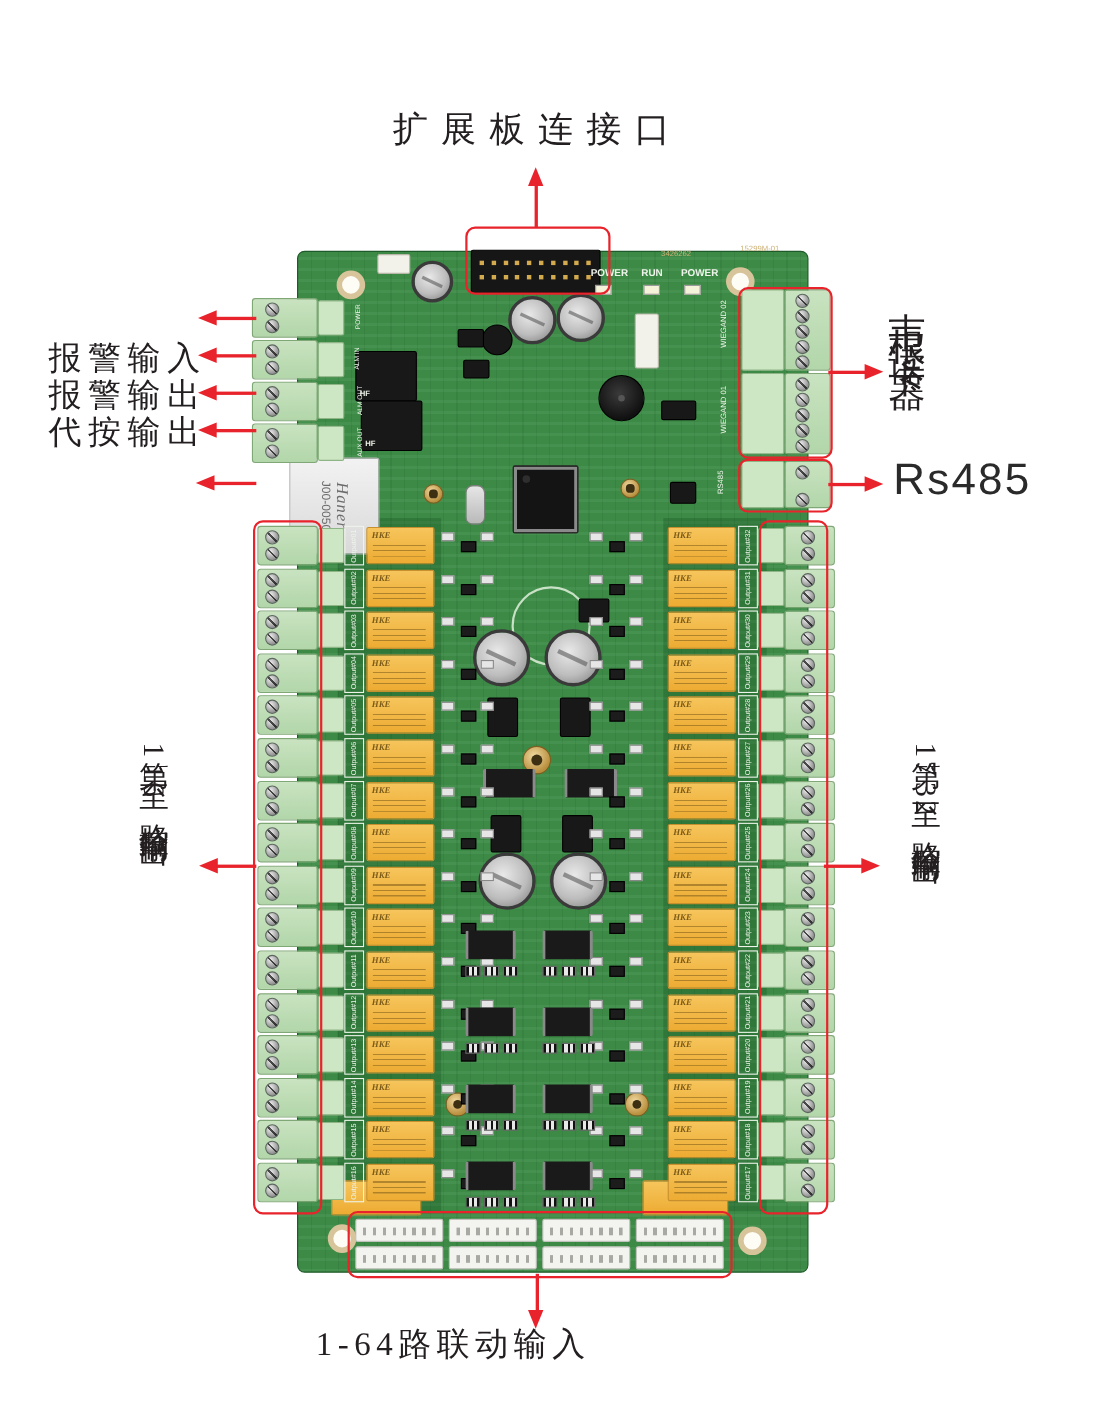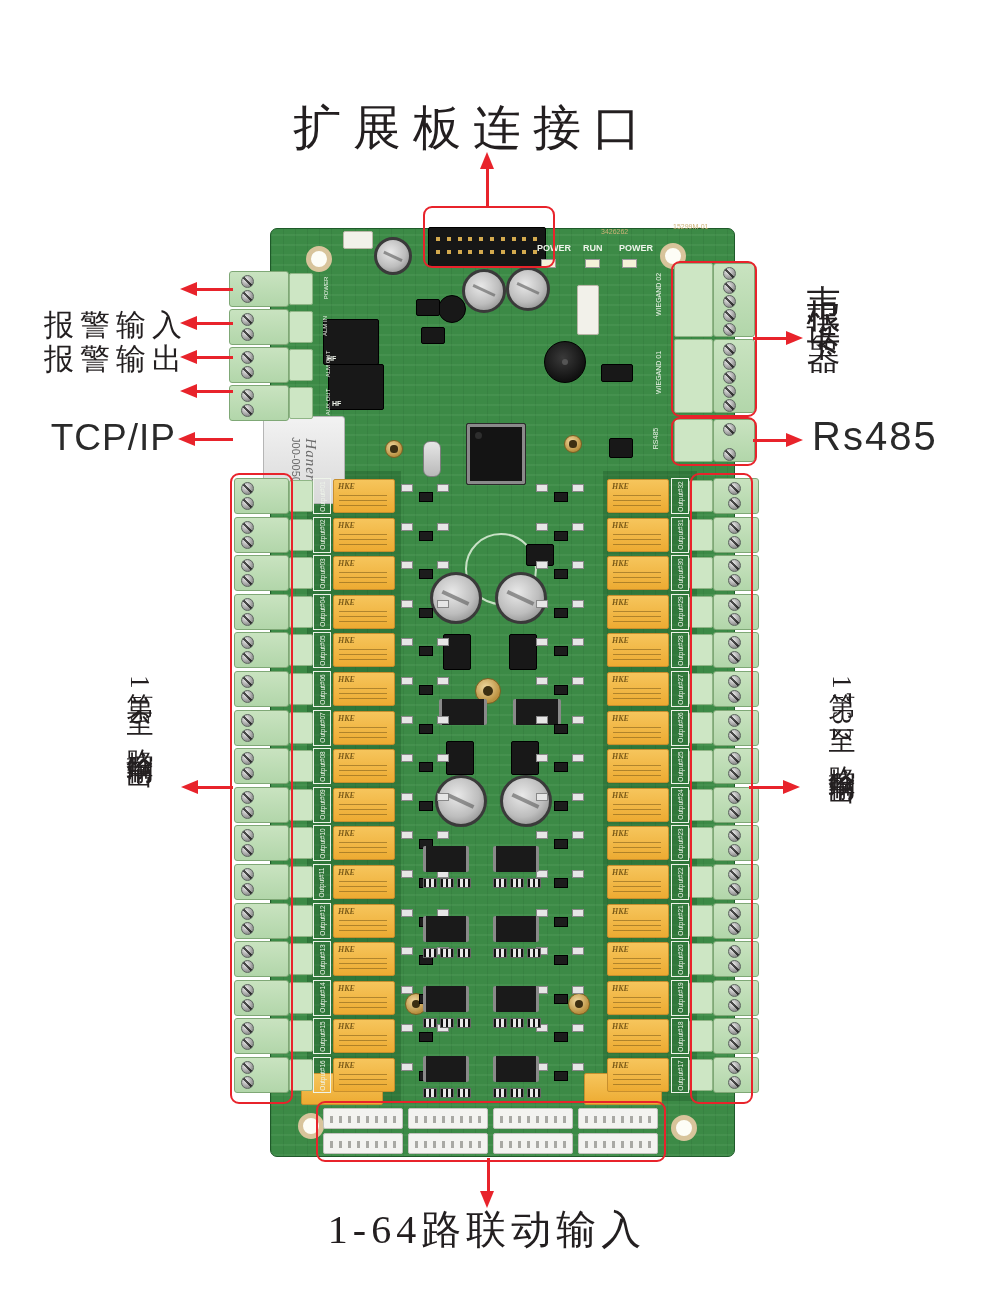--- a/index.html
+++ b/index.html
@@ -12,33 +12,33 @@
     --term-border:#7fa876;
     --relay:#f0b445;
     --relay-border:#c78f2e;
     --silk:#eef4ea;
   }
   html,body{margin:0;padding:0;background:#ffffff;}
   #stage{position:relative;width:1000px;height:1297px;background:#fff;overflow:hidden;
          font-family:"Liberation Serif","DejaVu Serif",serif;}
   .abs{position:absolute;}
   
-  .title{left:268px;top:96px;width:410px;text-align:center;font-size:48px;color:#231f20;
+  .title{left:284px;top:96px;width:410px;text-align:center;font-size:32px;color:#231f20;
          letter-spacing:12px;white-space:nowrap;}
   .lbl{color:#231f20;white-space:nowrap;}
   .lbl-left{left:0;width:188px;text-align:right;font-size:30px;letter-spacing:6px;}
   .lbl-tcpip{left:0;width:176px;text-align:right;font-size:37px;letter-spacing:1px;
              font-family:"Liberation Sans","DejaVu Sans",sans-serif;color:#2a2a2a;}
   .vtext{writing-mode:vertical-rl;text-orientation:mixed;color:#231f20;white-space:nowrap;}
   .lbl-wiegand{left:800px;top:258px;font-size:34px;letter-spacing:14px;}
   .lbl-rs485{left:812px;top:414px;font-size:40px;letter-spacing:2px;
              font-family:"Liberation Sans","DejaVu Sans",sans-serif;color:#2a2a2a;}
   .lbl-colL{left:122px;top:672px;font-size:27px;letter-spacing:3px;}
   .lbl-colR{left:824px;top:672px;font-size:27px;letter-spacing:3px;}
-  .lbl-bottom{left:287px;top:1202px;width:400px;text-align:center;font-size:40px;letter-spacing:5px;color:#231f20;}
+  .lbl-bottom{left:287px;top:1202px;width:400px;font-size:30px;letter-spacing:5px;color:#231f20;}
   
   .rbox{border:2.5px solid var(--red);border-radius:9px;background:transparent;z-index:40;}
   .aline{background:var(--red);z-index:40;}
   .ah{width:0;height:0;z-index:40;}
   .ah-l{border-top:7px solid transparent;border-bottom:7px solid transparent;border-right:17px solid var(--red);}
   .ah-r{border-top:7px solid transparent;border-bottom:7px solid transparent;border-left:17px solid var(--red);}
   .ah-u{border-left:7px solid transparent;border-right:7px solid transparent;border-bottom:17px solid var(--red);}
   .ah-d{border-left:7px solid transparent;border-right:7px solid transparent;border-top:17px solid var(--red);}
   
   #board{left:270px;top:228px;width:463px;height:927px;background:var(--pcb);
@@ -767,20 +767,20 @@
   <div class="abs aline" style="left:197px;top:785.5px;width:36px;height:3px;"></div>
   <div class="abs aline" style="left:749px;top:785.5px;width:35px;height:3px;"></div>
   <div class="abs ah ah-r" style="left:783px;top:780px;"></div>
 
   <div class="abs aline" style="left:486.5px;top:1158px;width:3px;height:34px;"></div>
   <div class="abs ah ah-d" style="left:480px;top:1191px;"></div>
 
   <div class="abs lbl title">扩展板连接口</div>
   <div class="abs lbl lbl-left" style="top:305px;">报警输入</div>
   <div class="abs lbl lbl-left" style="top:339px;">报警输出</div>
-  <div class="abs lbl lbl-tcpip" style="top:417px;">TCP/IP</div>
+  <div class="abs lbl lbl-left" style="top:373px;">代按输出</div>
   <div class="abs vtext lbl-wiegand">韦根读卡器</div>
   <div class="abs lbl lbl-rs485">Rs485</div>
   <div class="abs vtext lbl-colL">第1至16路控制输出</div>
   <div class="abs vtext lbl-colR">第17至32路控制输出</div>
   <div class="abs lbl lbl-bottom">1-64路联动输入</div>
 
 </div>
 
 </body></html>

